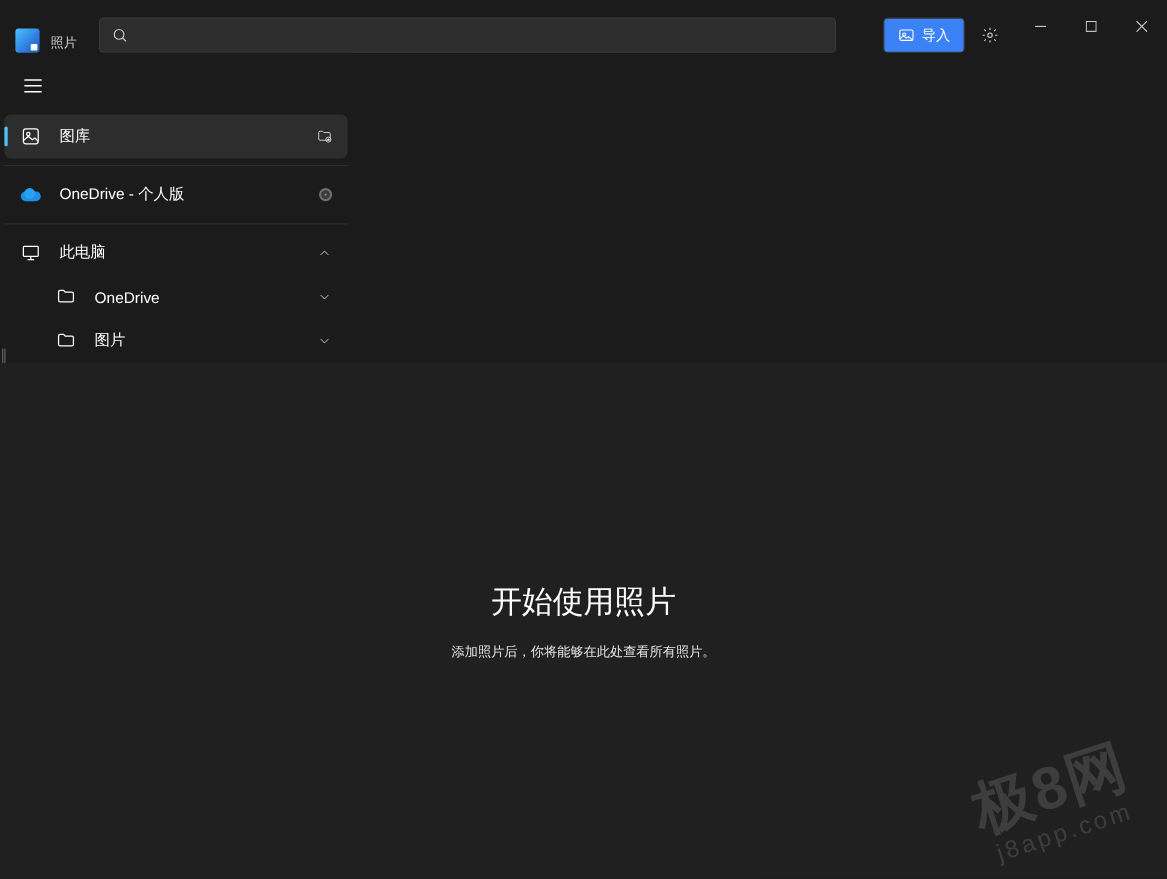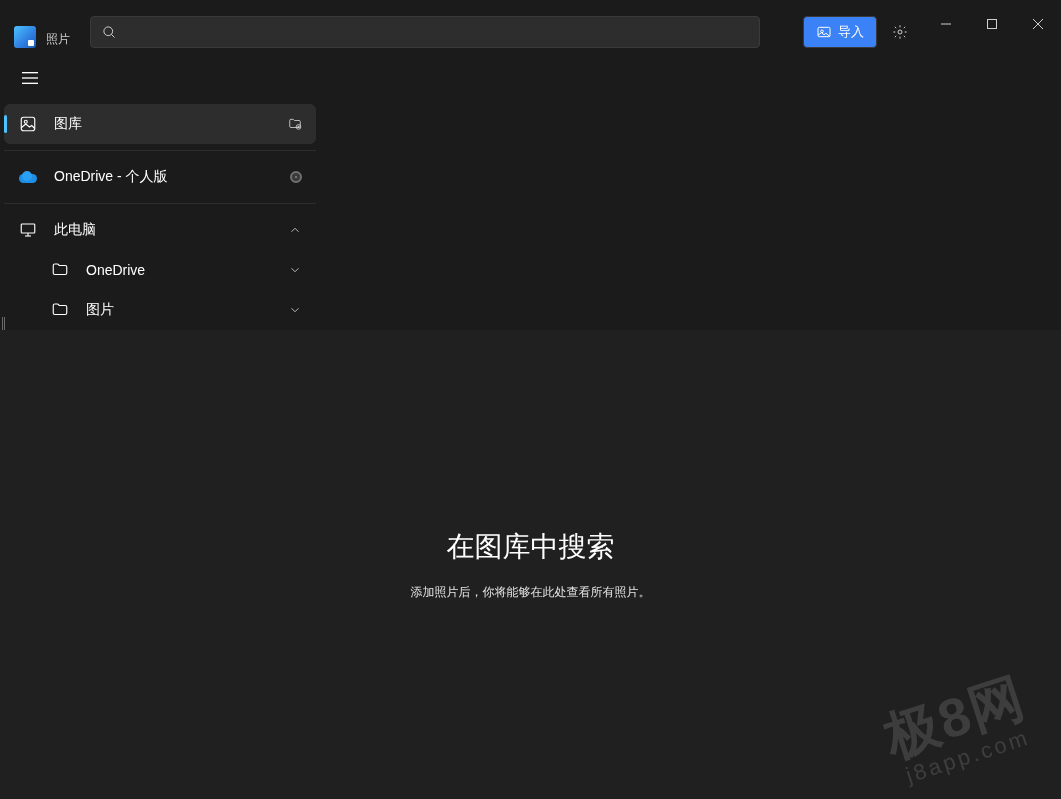--- a/index.html
+++ b/index.html
@@ -190,21 +190,21 @@
           </svg>
       </span>
     </div>
   </div>
 
   <div class="splitter">
     <div class="splitter-grip"></div>
   </div>
 
   <div class="main">
-    <div class="empty-title">在图库中搜索</div>
+    <div class="empty-title">开始使用照片</div>
     <div class="empty-sub">添加照片后，你将能够在此处查看所有照片。</div>
 
     <div class="watermark">
       <span>极8网</span>
       <span class="sub">j8app.com</span>
     </div>
   </div>
 </div>
 
 </body></html>

